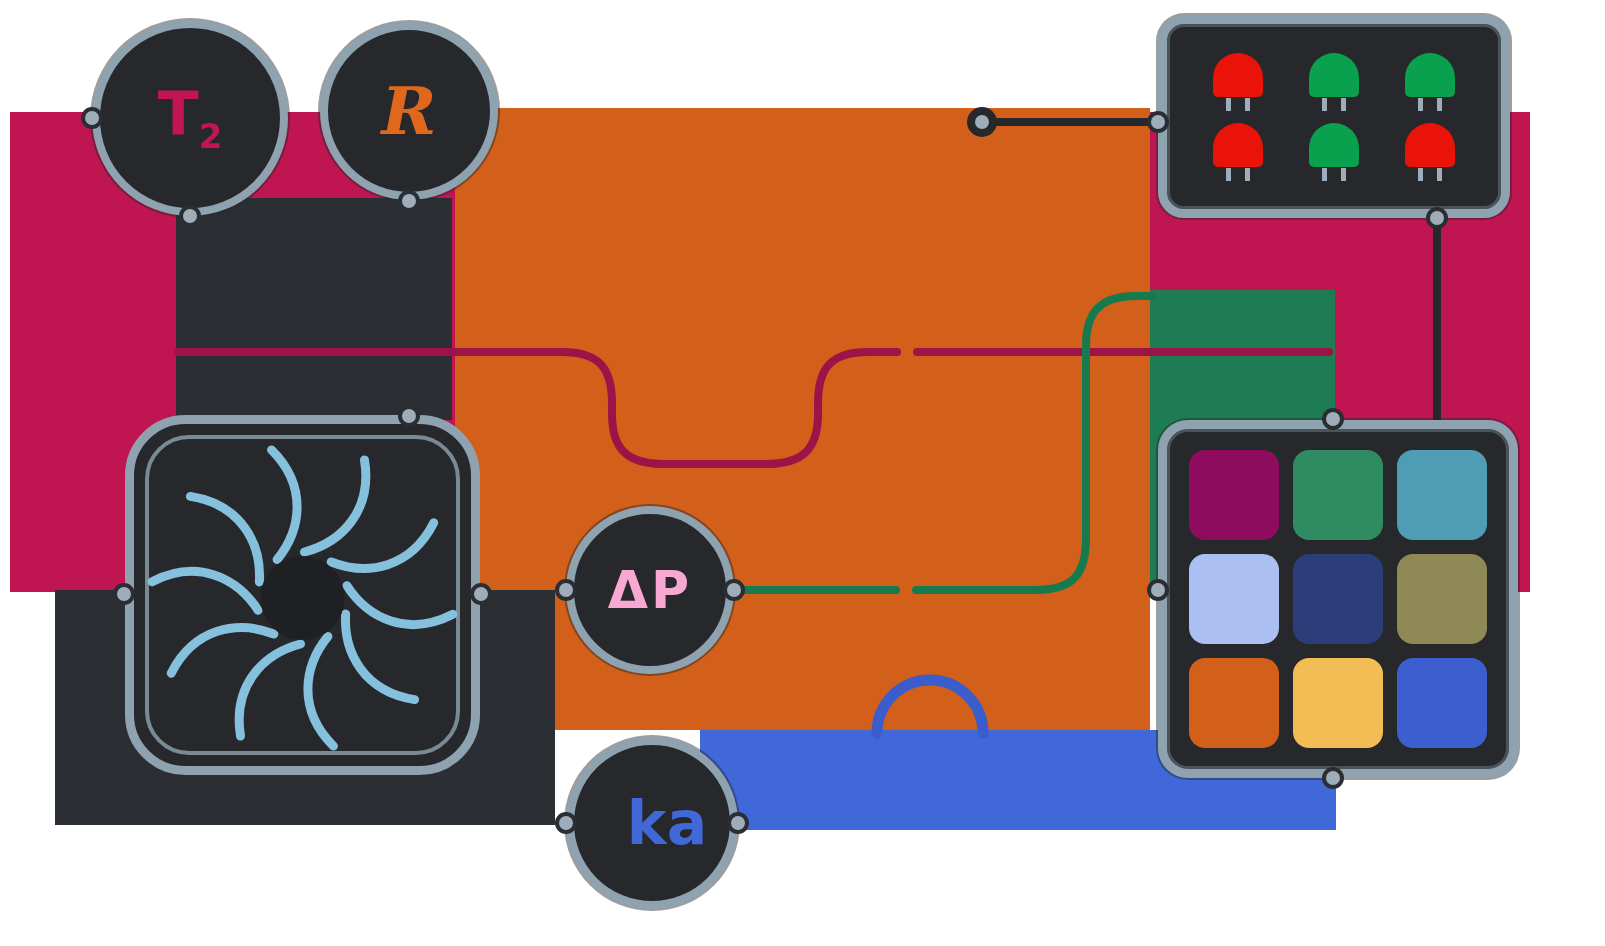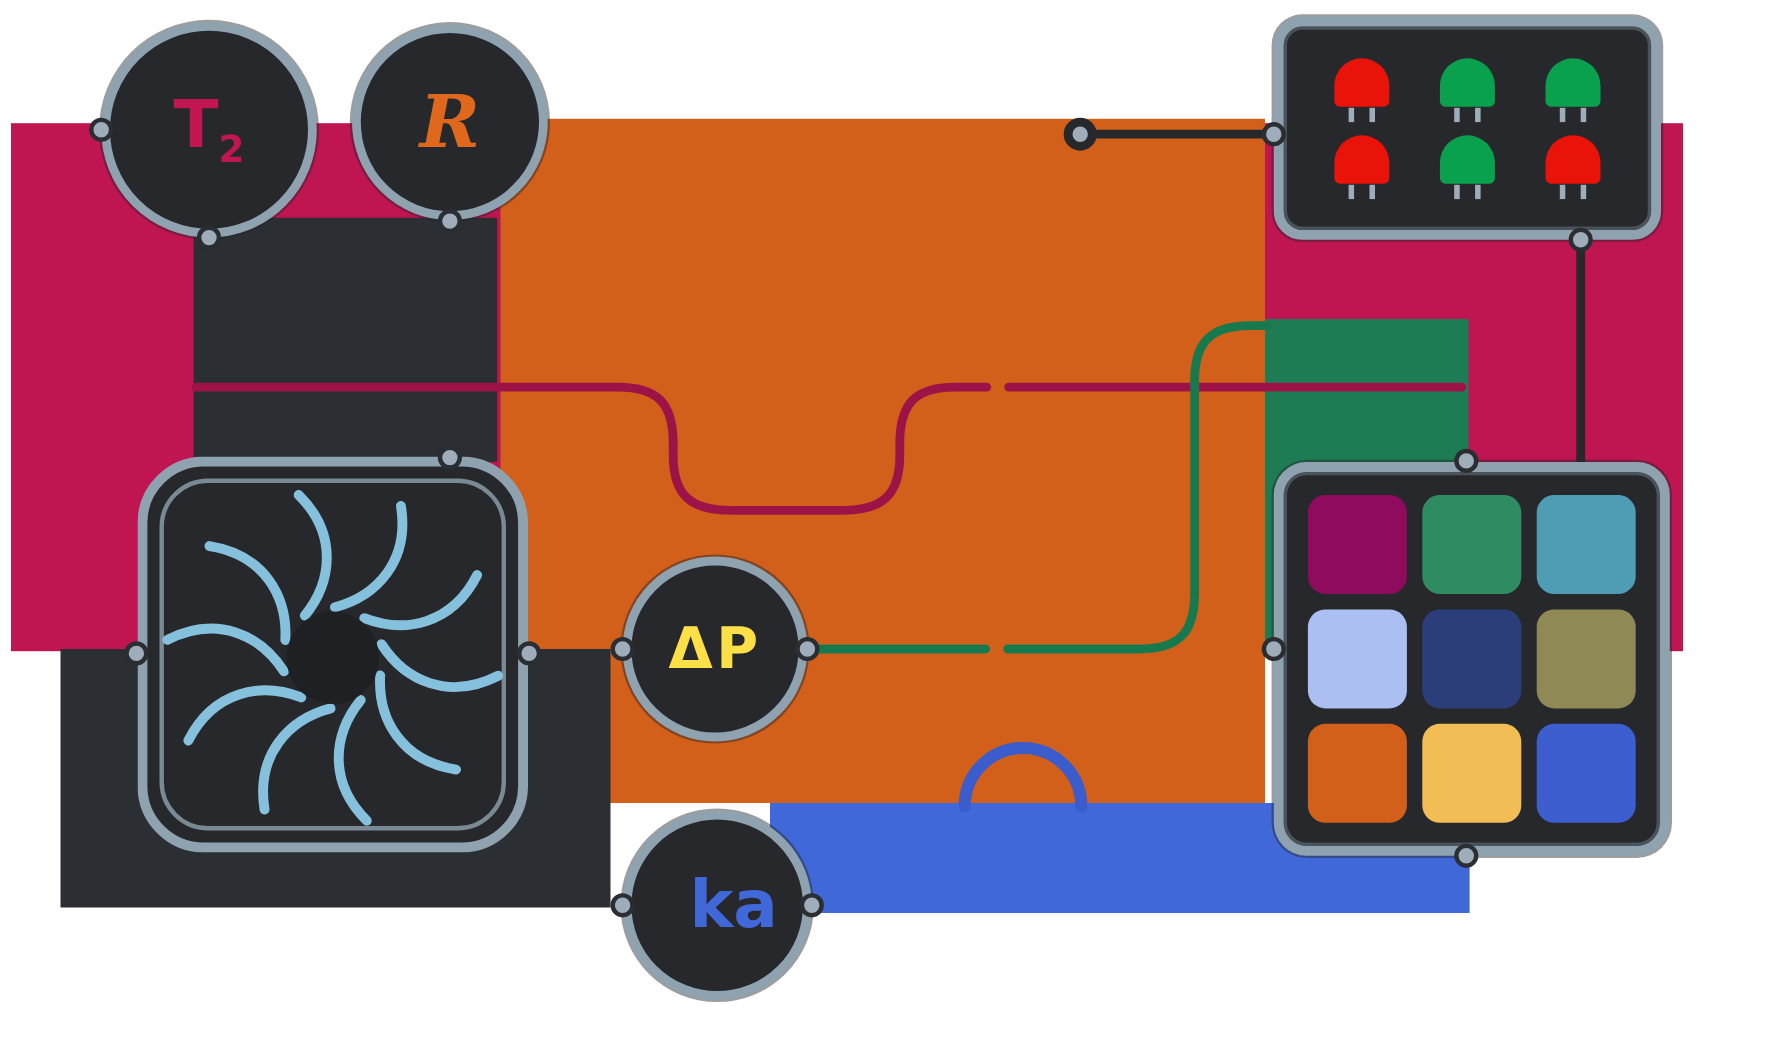--- a/index.html
+++ b/index.html
@@ -85,21 +85,21 @@
 
   <div class="node" id="node-t2" style="left: 92px; top: 20px; width: 196px; height: 196px; background-color: rgb(38, 40, 44); border-color: rgb(143, 162, 176);">
     <span class="node-label" style="color: rgb(194, 22, 83);"><span>T</span><sub>2</sub></span>
   </div>
 
   <div class="node" id="node-r" style="left: 320px; top: 22px; width: 178px; height: 178px; background-color: rgb(38, 40, 44); border-color: rgb(143, 162, 176);">
     <span class="node-label" style="color: rgb(224, 104, 28);">R</span>
   </div>
 
   <div class="node" id="node-dp" style="left: 566px; top: 506px; width: 168px; height: 168px; background-color: rgb(38, 40, 44); border-color: rgb(143, 162, 176);">
-    <span class="node-label" style="color: #fde047;">ΔP</span>
+    <span class="node-label" style="color: #f9a8d4;">ΔP</span>
   </div>
 
   <div class="node" id="node-ka" style="left: 566px; top: 737px; width: 172px; height: 172px; background-color: rgb(38, 40, 44); border-color: rgb(143, 162, 176);">
     <span class="node-label" style="color: rgb(65, 104, 217);">ka</span>
   </div>
 
   <div class="panel" id="led-panel" style="background-color: rgb(38, 40, 44); border-color: rgb(143, 162, 176);">
     <div class="led">
       <div class="led-dome" style="background-color: rgb(234, 19, 9);"></div>
       <div class="led-leg l"></div>

